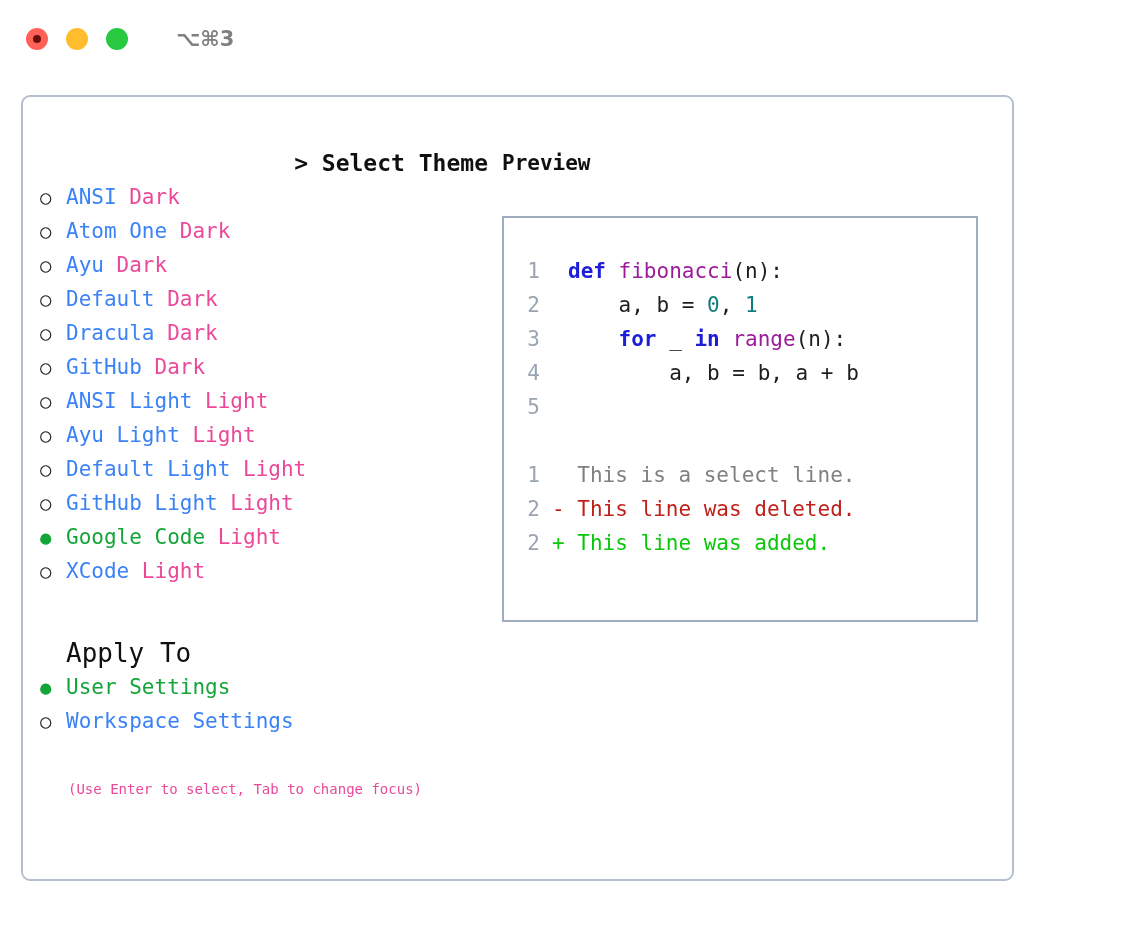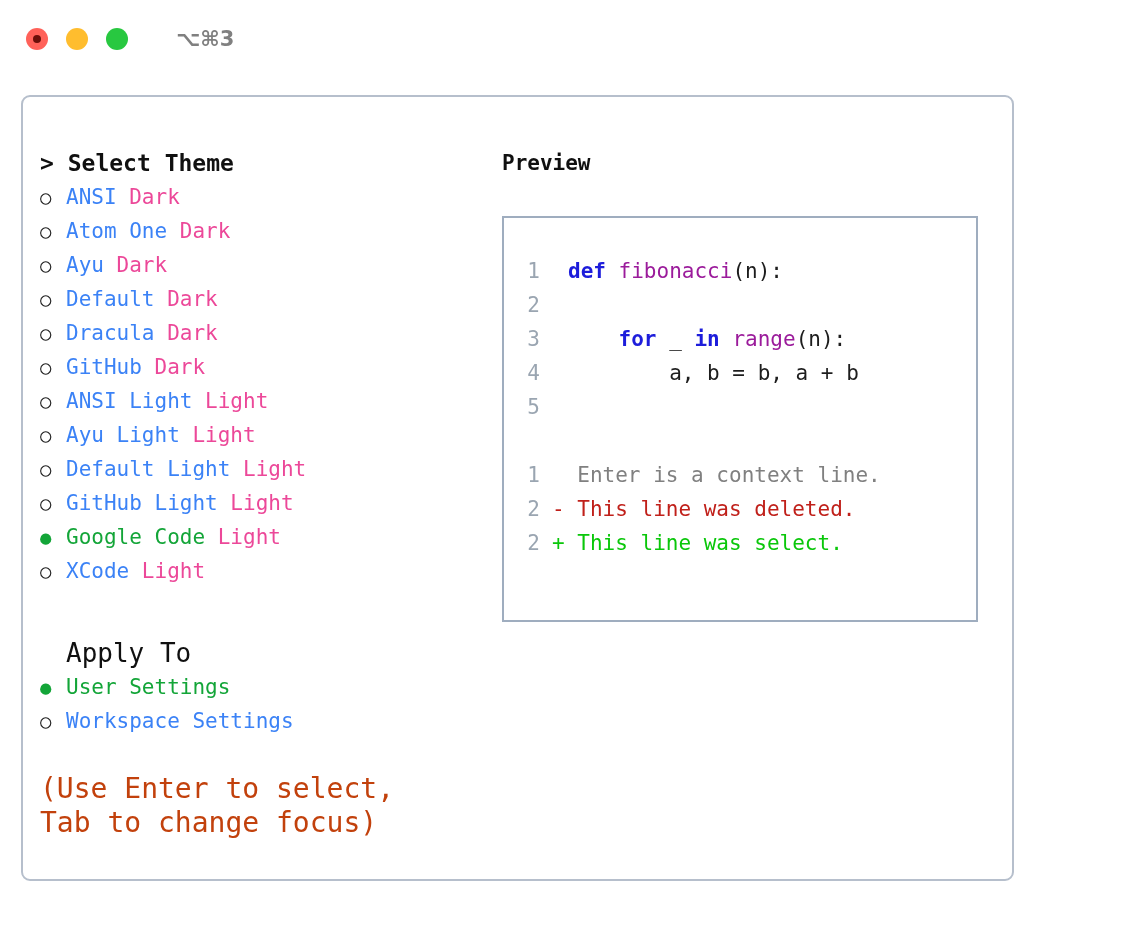--- a/index.html
+++ b/index.html
@@ -61,20 +61,21 @@
   .right-col { flex: 1; padding: 49px 0 0 14px; }
 
   
   .heading {
     font-size: 23px;
     font-weight: 700;
     color: #101010;
     line-height: 34px;
     height: 34px;
     white-space: pre;
+    text-align: right;
   }
   .heading .caret { color: #101010; font-weight: 700; }
 
   .row {
     display: flex;
     align-items: baseline;
     height: 34px;
     line-height: 34px;
     font-size: 21px;
     white-space: pre;
@@ -97,25 +98,26 @@
     line-height: 34px;
     font-size: 26px;
     color: #101010;
     padding-left: 26px;
     white-space: pre;
   }
   .spacer-lg { height: 48px; }
   .spacer-md { height: 34px; }
 
   .hint {
-    font-size: 28px;
-    line-height: 34px;
-    color: #c2410c;
+    font-size: 14px;
+    line-height: 34px;
+    color: #ec4899;
     width: 410px;
     white-space: pre-wrap;
+    margin-left: 28px;
   }
 
   
   .preview-title {
     font-size: 21px;
     font-weight: 700;
     color: #101010;
     line-height: 34px;
     height: 34px;
     margin-bottom: 36px;
@@ -205,29 +207,29 @@
 
         <div class="hint">(Use Enter to select, Tab to change focus)</div>
       </div>
 
       <div class="right-col">
         <div class="preview-title">Preview</div>
 
         <div class="code-box">
           <div id="code-lines">
               <div class="cline"><span class="gutter">1</span><span class="ctext"><span class="tok-kw">def </span><span class="tok-fn">fibonacci</span><span class="tok-txt">(n):</span></span></div>
-              <div class="cline"><span class="gutter">2</span></div>
+              <div class="cline"><span class="gutter">2</span><span class="ctext"><span class="tok-txt">    a, b = </span><span class="tok-num">0</span><span class="tok-txt">, </span><span class="tok-num">1</span></span></div>
               <div class="cline"><span class="gutter">3</span><span class="ctext"><span class="tok-txt">    </span><span class="tok-kw">for</span><span class="tok-txt"> _ </span><span class="tok-kw">in</span><span class="tok-txt"> </span><span class="tok-fn">range</span><span class="tok-txt">(n):</span></span></div>
               <div class="cline"><span class="gutter">4</span><span class="ctext"><span class="tok-txt">        a, b = b, a + b</span></span></div>
               <div class="cline"><span class="gutter">5</span></div>
             </div>
           <div class="blank-line"></div>
           <div id="diff-lines">
-              <div class="cline"><span class="gutter">1</span><span class="d-ctx">  </span><span class="d-ctx">Enter is a context line.</span></div>
+              <div class="cline"><span class="gutter">1</span><span class="d-ctx">  </span><span class="d-ctx">This is a select line.</span></div>
               <div class="cline"><span class="gutter">2</span><span class="d-del">- </span><span class="d-del">This line was deleted.</span></div>
-              <div class="cline"><span class="gutter">2</span><span class="d-add">+ </span><span class="d-add">This line was select.</span></div>
+              <div class="cline"><span class="gutter">2</span><span class="d-add">+ </span><span class="d-add">This line was added.</span></div>
             </div>
         </div>
       </div>
 
     </div>
   </div>
 </div>
 
 </body></html>

